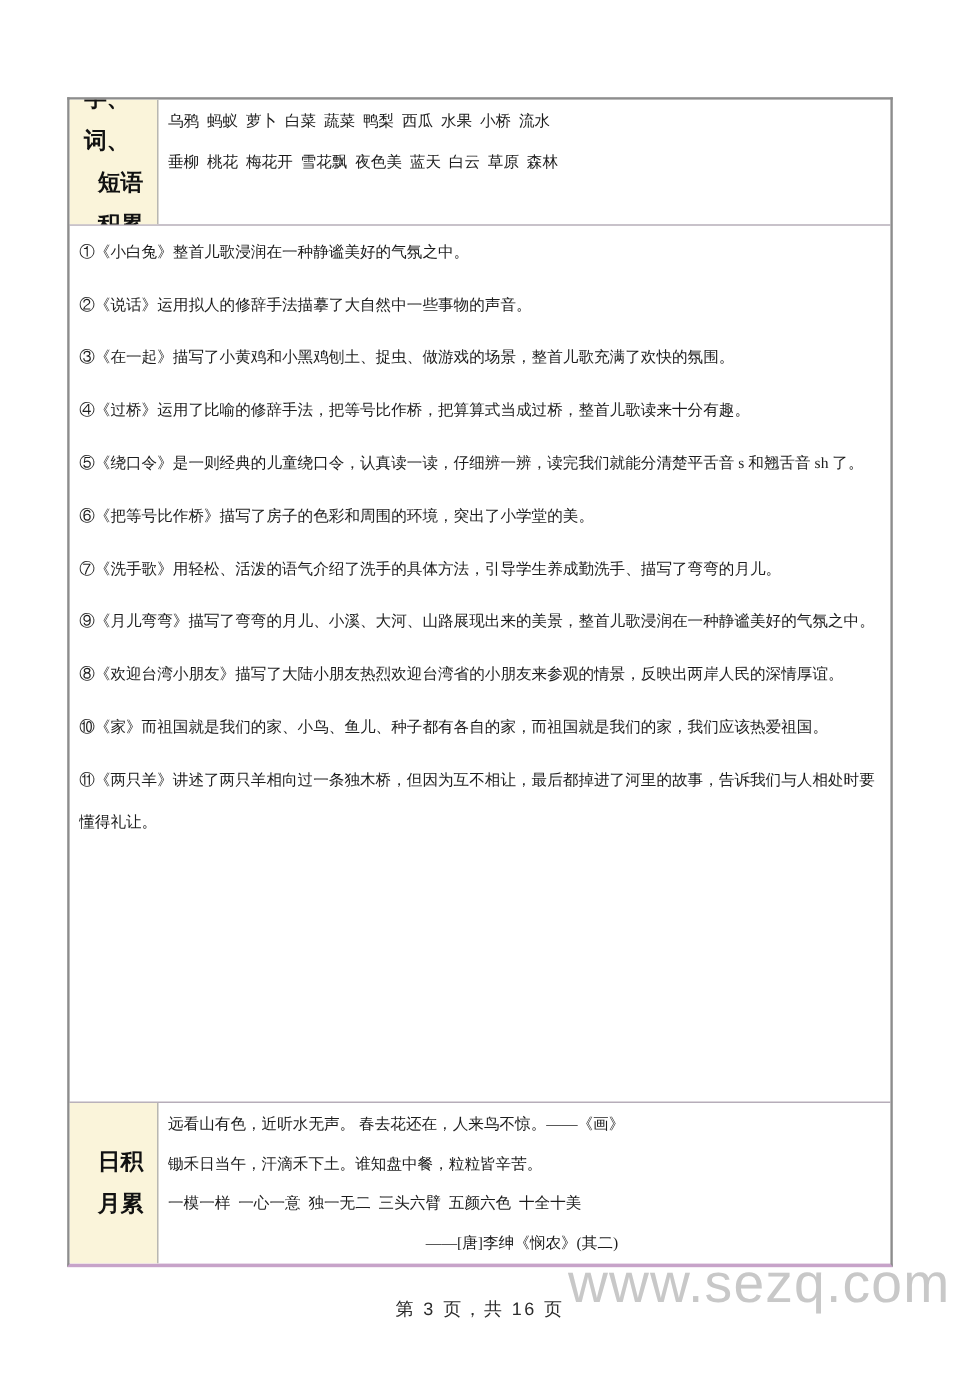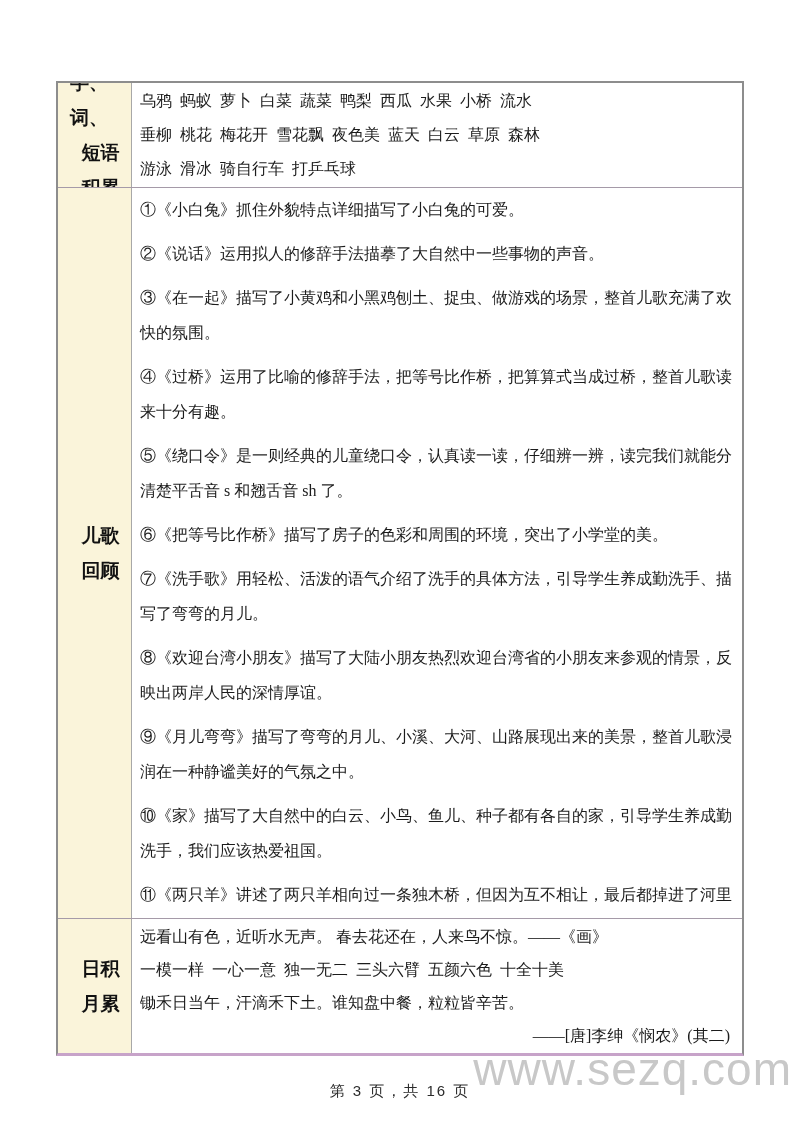--- a/index.html
+++ b/index.html
@@ -31,29 +31,29 @@
     border-right: 1px solid #a8a8a8;
     box-sizing: border-box;
     display: flex; flex-direction: column; justify-content: center; align-items: center;
     font-family: "Liberation Sans", "DejaVu Sans", sans-serif;
     font-weight: bold; font-size: 19px; line-height: 35px;
     color: #111;
     padding-left: 12px;
   }
   .cell-b {
     flex: 1 1 auto; box-sizing: border-box; overflow: hidden;
-    font-size: 16px; line-height: 34px;
+    font-size: 13px; line-height: 34px;
     padding: 1px 8px 0 8px;
   }
   .row-rhymes .cell-b { line-height: 35px; padding-top: 4px; }
   .row-daily  .cell-b { line-height: 33px; }
 
   .cell-b p { margin: 0; white-space: pre-wrap; }
   .row-rhymes .cell-b p { margin: 0 0 9px 0; }
-  .attribution { text-align: right; padding-right: 4px; }
+  .attribution { text-align: center; padding-right: 4px; }
 
   .page-footer {
     position: absolute; left: 0; top: 1082px; width: 800px;
     text-align: center;
     font-family: "Liberation Sans", "DejaVu Sans", sans-serif;
     font-size: 15px; letter-spacing: 2px; color: #2b2b2b;
   }
   .watermark {
     position: absolute; right: 8px; top: 1042px;
     font-family: "Liberation Sans", "DejaVu Sans", sans-serif;
@@ -70,53 +70,48 @@
 
     <div class="t-row row-words">
       <div class="cell-h">
         <div>字、词、</div>
         <div>短语</div>
         <div>积累</div>
       </div>
       <div class="cell-b">
         <p>乌鸦  蚂蚁  萝卜  白菜  蔬菜  鸭梨  西瓜  水果  小桥  流水</p>
         <p>垂柳  桃花  梅花开  雪花飘  夜色美  蓝天  白云  草原  森林</p>
-        <p>游泳  滑冰  骑自行车  打乒乓球</p>
       </div>
     </div>
 
     <div class="t-row row-rhymes">
-      <div class="cell-h">
-        <div>儿歌</div>
-        <div>回顾</div>
-      </div>
       <div class="cell-b">
-        <p>①《小白兔》抓住外貌特点详细描写了小白兔的可爱。</p>
+        <p>①《小白兔》整首儿歌浸润在一种静谧美好的气氛之中。</p>
         <p>②《说话》运用拟人的修辞手法描摹了大自然中一些事物的声音。</p>
         <p>③《在一起》描写了小黄鸡和小黑鸡刨土、捉虫、做游戏的场景，整首儿歌充满了欢快的氛围。</p>
         <p>④《过桥》运用了比喻的修辞手法，把等号比作桥，把算算式当成过桥，整首儿歌读来十分有趣。</p>
         <p>⑤《绕口令》是一则经典的儿童绕口令，认真读一读，仔细辨一辨，读完我们就能分清楚平舌音 s 和翘舌音 sh 了。</p>
         <p>⑥《把等号比作桥》描写了房子的色彩和周围的环境，突出了小学堂的美。</p>
         <p>⑦《洗手歌》用轻松、活泼的语气介绍了洗手的具体方法，引导学生养成勤洗手、描写了弯弯的月儿。</p>
+        <p>⑨《月儿弯弯》描写了弯弯的月儿、小溪、大河、山路展现出来的美景，整首儿歌浸润在一种静谧美好的气氛之中。</p>
         <p>⑧《欢迎台湾小朋友》描写了大陆小朋友热烈欢迎台湾省的小朋友来参观的情景，反映出两岸人民的深情厚谊。</p>
-        <p>⑨《月儿弯弯》描写了弯弯的月儿、小溪、大河、山路展现出来的美景，整首儿歌浸润在一种静谧美好的气氛之中。</p>
-        <p>⑩《家》描写了大自然中的白云、小鸟、鱼儿、种子都有各自的家，引导学生养成勤洗手，我们应该热爱祖国。</p>
+        <p>⑩《家》而祖国就是我们的家、小鸟、鱼儿、种子都有各自的家，而祖国就是我们的家，我们应该热爱祖国。</p>
         <p>⑪《两只羊》讲述了两只羊相向过一条独木桥，但因为互不相让，最后都掉进了河里的故事，告诉我们与人相处时要懂得礼让。</p>
       </div>
     </div>
 
     <div class="t-row row-daily">
       <div class="cell-h">
         <div>日积</div>
         <div>月累</div>
       </div>
       <div class="cell-b">
         <p>远看山有色，近听水无声。 春去花还在，人来鸟不惊。——《画》</p>
+        <p>锄禾日当午，汗滴禾下土。谁知盘中餐，粒粒皆辛苦。</p>
         <p>一模一样  一心一意  独一无二  三头六臂  五颜六色  十全十美</p>
-        <p>锄禾日当午，汗滴禾下土。谁知盘中餐，粒粒皆辛苦。</p>
         <p class="attribution">——[唐]李绅《悯农》(其二)</p>
       </div>
     </div>
 
   </div>
 
   <div class="page-footer">
     <span>第 3 页，共 16 页</span>
   </div>
 

